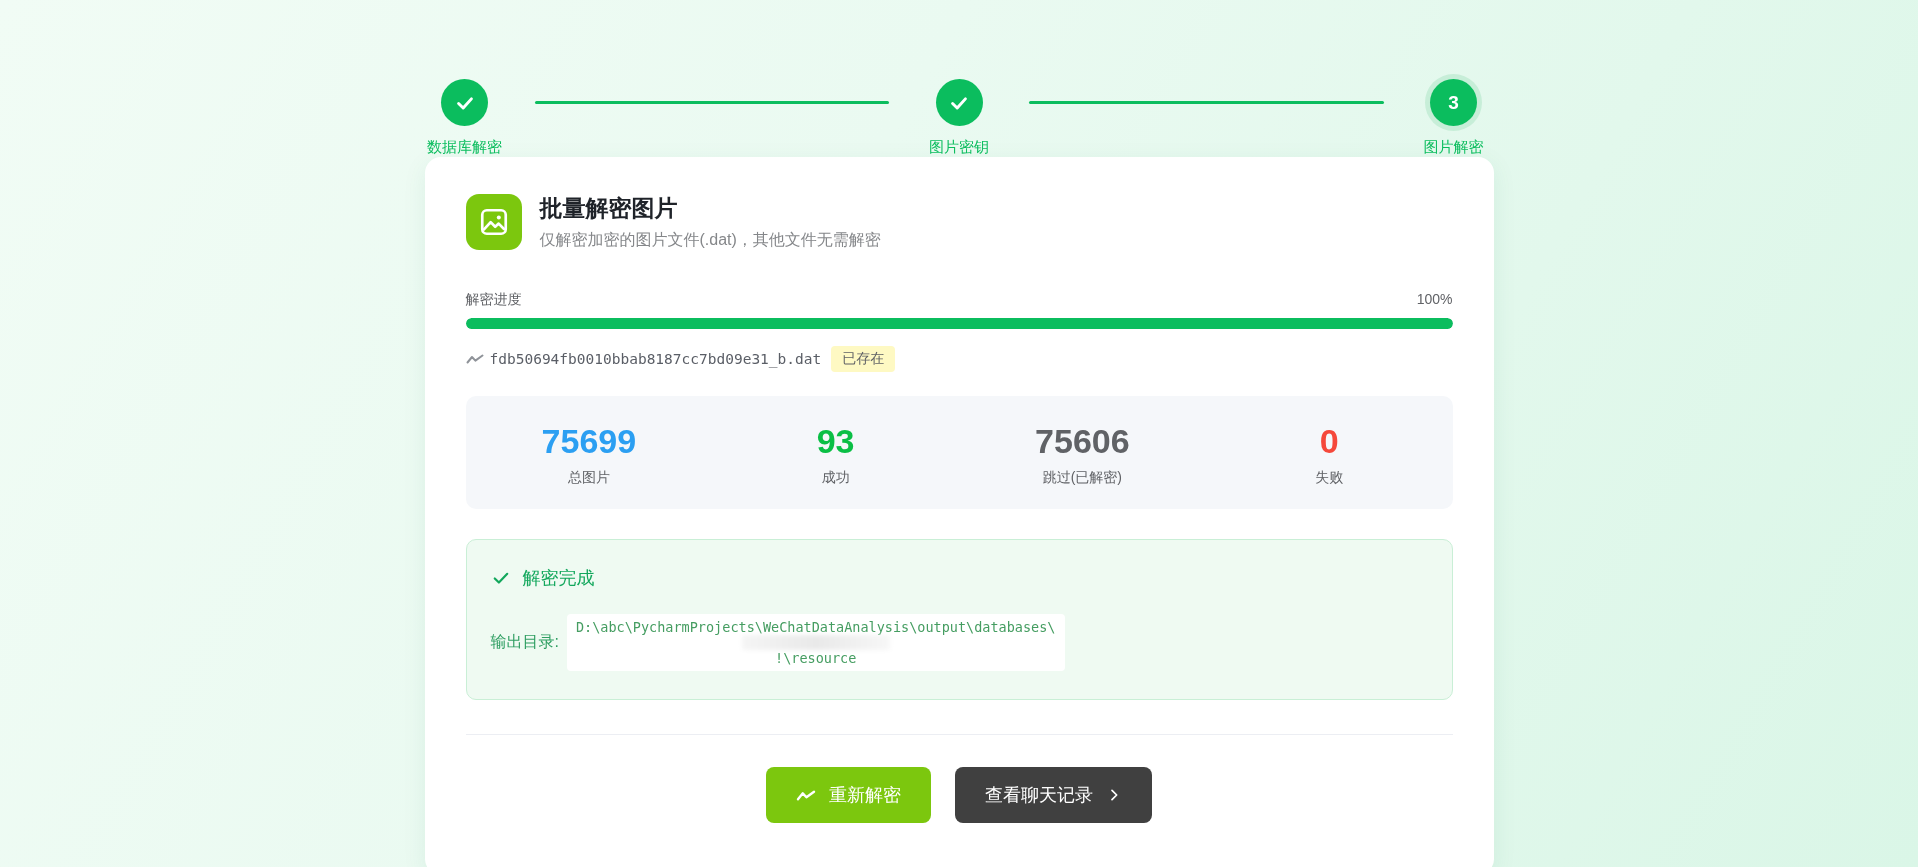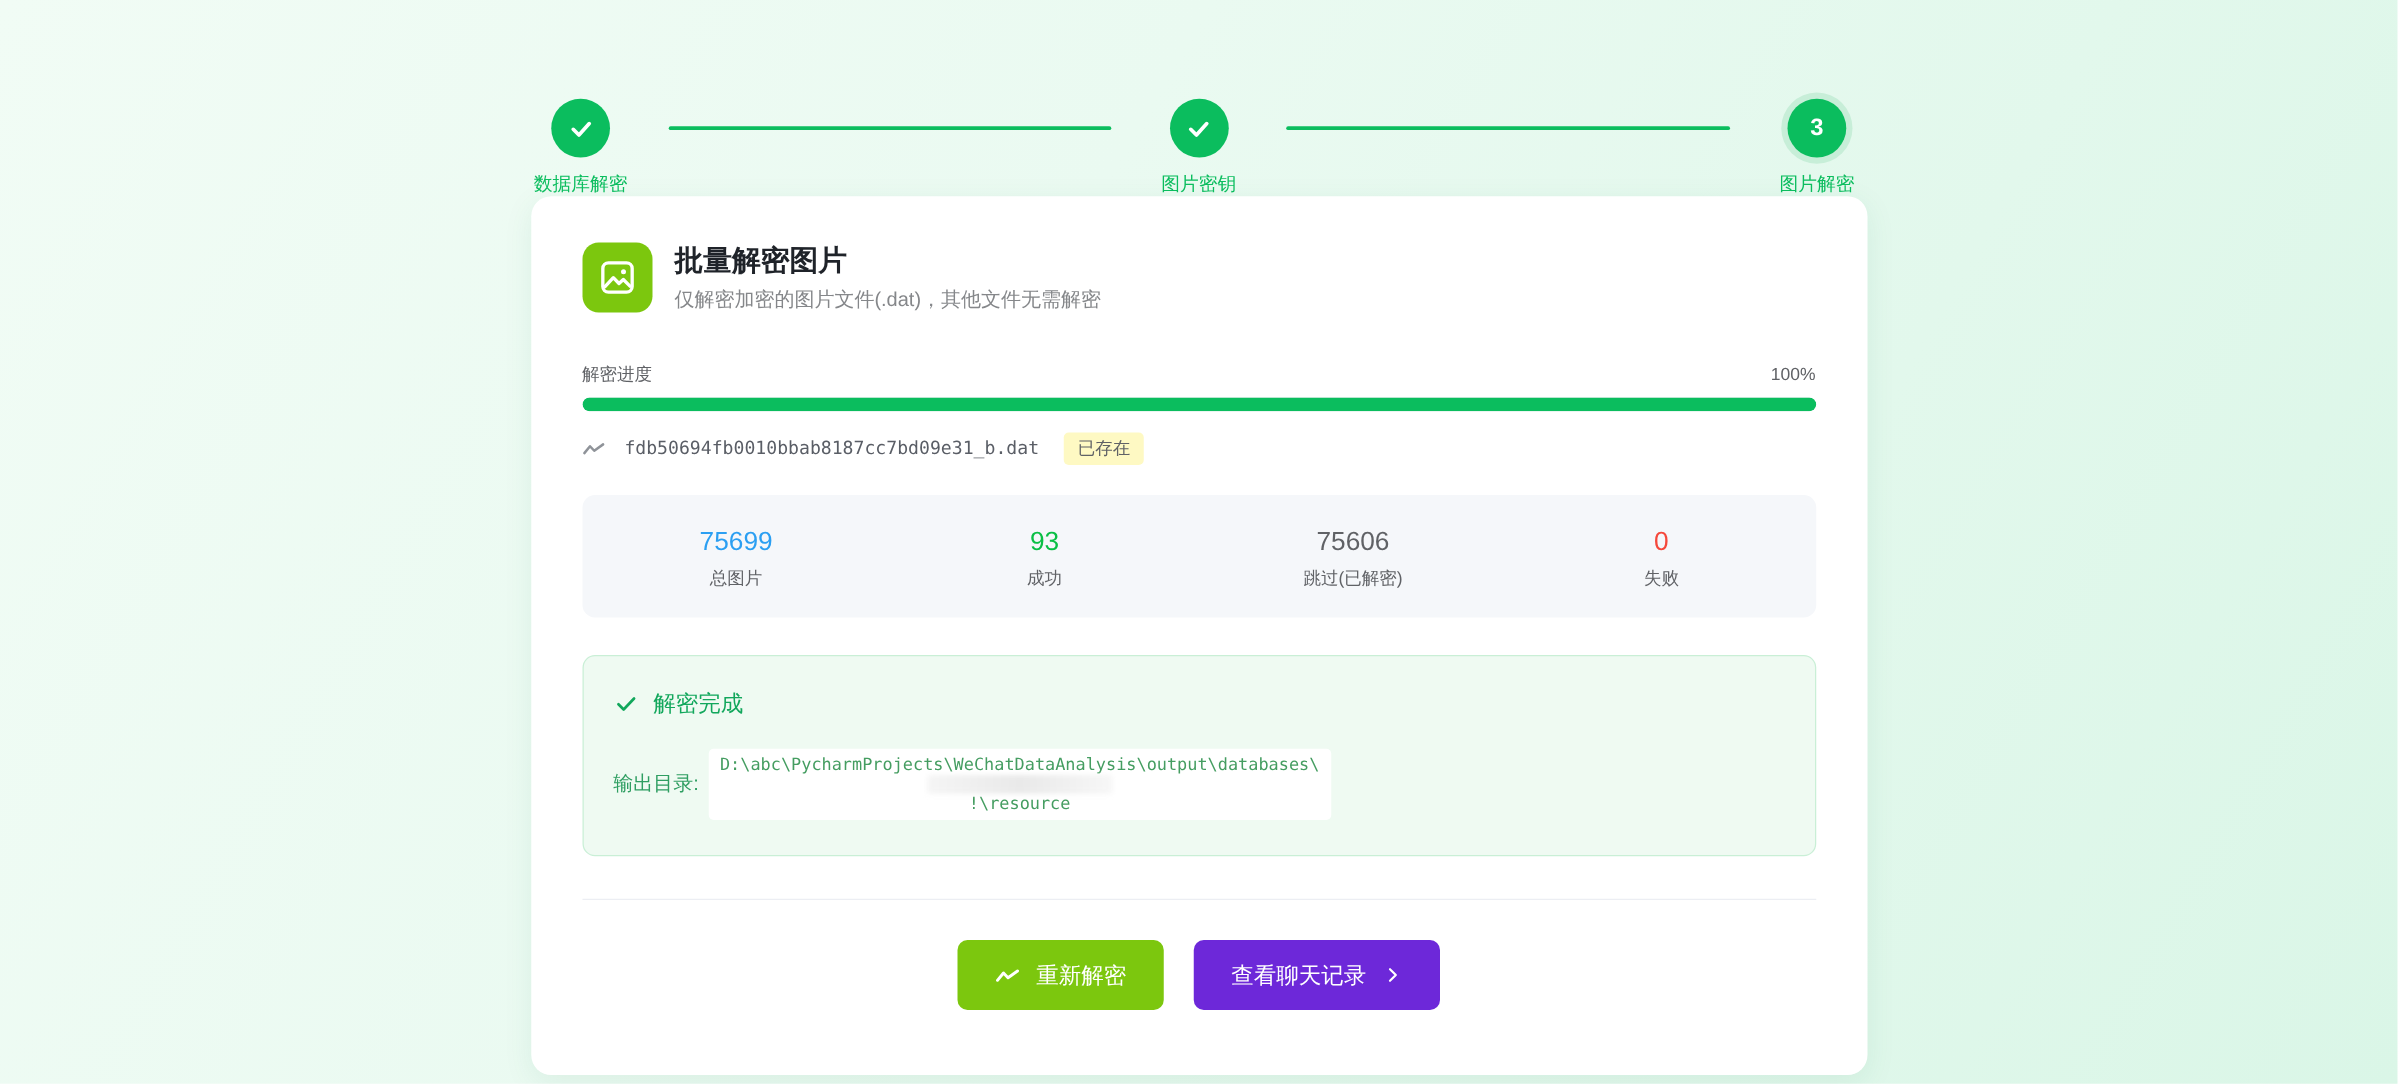--- a/index.html
+++ b/index.html
@@ -39,33 +39,33 @@
   .card-title { font-size:23px; font-weight:bold; color:#1f2329; }
   .card-subtitle { font-size:16px; color:#85878a; margin-top:6px; }
 
   .progress-section { margin-top:40px; }
   .progress-row { display:flex; justify-content:space-between; font-size:14px; color:#606266; }
   .progress-track {
     margin-top:9px; height:11px; border-radius:6px; background:#e8ebf0; overflow:hidden;
   }
   .progress-fill { height:100%; background:#0bbd5e; border-radius:6px; }
 
-  .file-row { display:flex; align-items:center; margin-top:17px; gap:16px; }
+  .file-row { display:flex; align-items:center; margin-top:17px; gap:6px; }
   .file-name { font-family:"DejaVu Sans Mono","Liberation Mono",monospace; font-size:14.5px; color:#5a5e66; }
   .file-badge {
     background:#fef9c3; color:#606266; font-size:14px;
     padding:4px 11px; border-radius:4px; margin-left:4px;
   }
 
   .stats-panel {
     margin-top:24px; background:#f5f7fa; border-radius:10px;
     display:flex; padding:26px 0 22px 0;
   }
   .stat { flex:1; text-align:center; }
-  .stat-value { font-size:21px; font-weight:normal; }
+  .stat-value { font-size:34px; font-weight:bold; }
   .stat-label { font-size:14px; color:#606266; margin-top:8px; }
   .v-blue { color:#2b9ff2; } .v-green { color:#0abf45; }
   .v-gray { color:#606266; } .v-red { color:#f5483b; }
 
   .result-box {
     margin-top:30px; background:#effaf2; border:1px solid #c9efd6;
     border-radius:10px; padding:26px 24px 28px 24px;
   }
   .result-head { display:flex; align-items:center; gap:12px; font-size:18px; color:#12a75c;text-align:right; }
   .result-output { margin-top:24px; display:flex; align-items:center; gap:8px; font-size:16px; color:#2f9e62; }
@@ -81,21 +81,21 @@
 
   .divider { margin-top:34px; border-top:1px solid #eceef3; }
 
   .actions { margin-top:32px; display:flex; justify-content:center; gap:24px; }
   .btn {
     border:none; border-radius:8px; height:56px; padding:0 30px;
     display:inline-flex; align-items:center; gap:13px;
     font-family:inherit; font-size:18px; color:#fff; cursor:pointer;
   }
   .btn-redo { background:#7cc70e; }
-  .btn-view { background:#6d28d9; }
+  .btn-view { background:#404040; }
 
   .icon { display:inline-flex; }
 </style>
 </head>
 <body>
 
 <div class="wrap">
 
   <div class="stepper">
     <div class="step">

